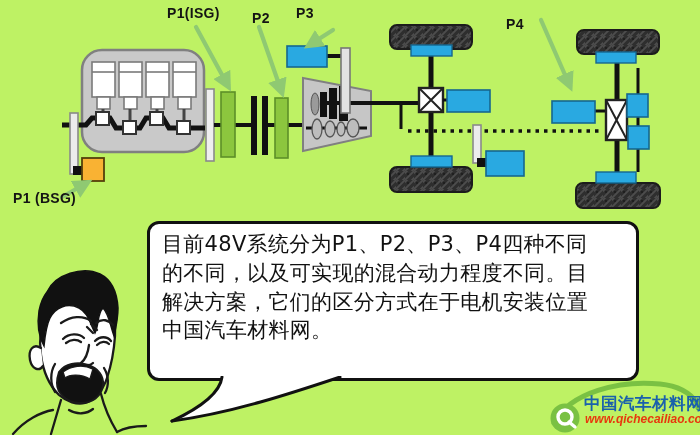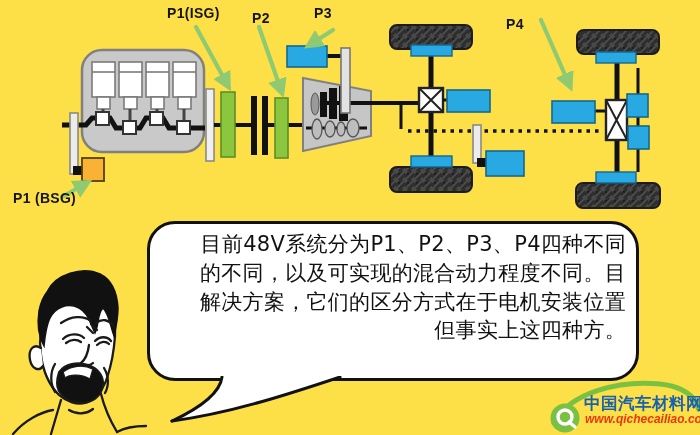--- a/index.html
+++ b/index.html
@@ -1,34 +1,34 @@
 <!DOCTYPE html>
 <html><head>
 <meta charset="utf-8">
 <style>
   html,body{margin:0;padding:0;background:#fff;}
   .canvas{
-    position:relative;width:700px;height:435px;background:#fde047;
+    position:relative;width:700px;height:435px;background:#bef264;
     font-family:"Liberation Sans",sans-serif;overflow:hidden;
   }
   .diagram-svg{position:absolute;left:0;top:0;z-index:0;}
   .diagram-label{
     position:absolute;font-weight:bold;font-size:14px;color:#141414;
     white-space:nowrap;z-index:1;letter-spacing:.3px;
   }
   .lbl-p1isg{left:167px;top:5px;}
   .lbl-p2{left:252px;top:10px;}
-  .lbl-p3{left:314px;top:5px;}
+  .lbl-p3{left:296px;top:5px;}
   .lbl-p4{left:506px;top:16px;}
   .lbl-p1bsg{left:13px;top:190px;}
   .meme-face{position:absolute;left:2px;top:248px;z-index:1;}
   .speech-bubble{
     position:absolute;left:147px;top:221px;width:492px;height:160px;
-    background:#fff;border:3.5px solid #111;border-radius:28px;
-    box-sizing:border-box;padding:6px 10px 0 12px;z-index:2;text-align:right;
+    background:#fff;border:3.5px solid #111;border-radius:12px;
+    box-sizing:border-box;padding:6px 0 0 12px;z-index:2;
   }
   .bubble-line{
     font-size:21px;line-height:28.8px;color:#111;white-space:nowrap;
     font-family:"DejaVu Sans","Liberation Sans",sans-serif;letter-spacing:.3px;
   }
   .bubble-tail{position:absolute;left:158px;top:376px;z-index:3;}
   .watermark{position:absolute;left:538px;top:376px;width:162px;height:59px;z-index:2;}
   .wm-svg{position:absolute;left:0;top:0;}
   .wm-name{
     position:absolute;left:46px;top:17px;font-weight:bold;font-size:16.5px;
@@ -222,21 +222,21 @@
       <path d="M98,146 C102,162 108,174 114,184"></path>
       <path d="M10,186 C22,172 38,164 50,162"></path>
       <path d="M114,184 C121,180 131,178 143,178"></path>
     </g>
   </svg>
 
   <div class="speech-bubble">
     <div class="bubble-line">目前48V系统分为P1、P2、P3、P4四种不同</div>
     <div class="bubble-line">的不同，以及可实现的混合动力程度不同。目</div>
     <div class="bubble-line">解决方案，它们的区分方式在于电机安装位置</div>
-    <div class="bubble-line">但事实上这四种方。</div>
+    <div class="bubble-line">中国汽车材料网。</div>
   </div>
   <svg class="bubble-tail" width="195" height="56" viewBox="0 0 195 56">
     <path d="M64,1 C62,17 44,31 14,45 C74,37 134,17 182,1 Z" fill="#ffffff"></path>
     <path d="M64,1 C62,17 44,31 14,45" fill="none" stroke="#111" stroke-width="3" stroke-linecap="round"></path>
     <path d="M14,45 C74,37 134,17 182,1" fill="none" stroke="#111" stroke-width="3" stroke-linecap="round"></path>
   </svg>
 
   <div class="watermark">
     <svg class="wm-svg" width="162" height="59" viewBox="0 0 162 59">
       <path d="M16,47 C32,16 82,4 122,8 C142,10 153,18 159,27 L160,32" fill="none" stroke="#7ac143" stroke-width="5" stroke-linecap="round"></path>

